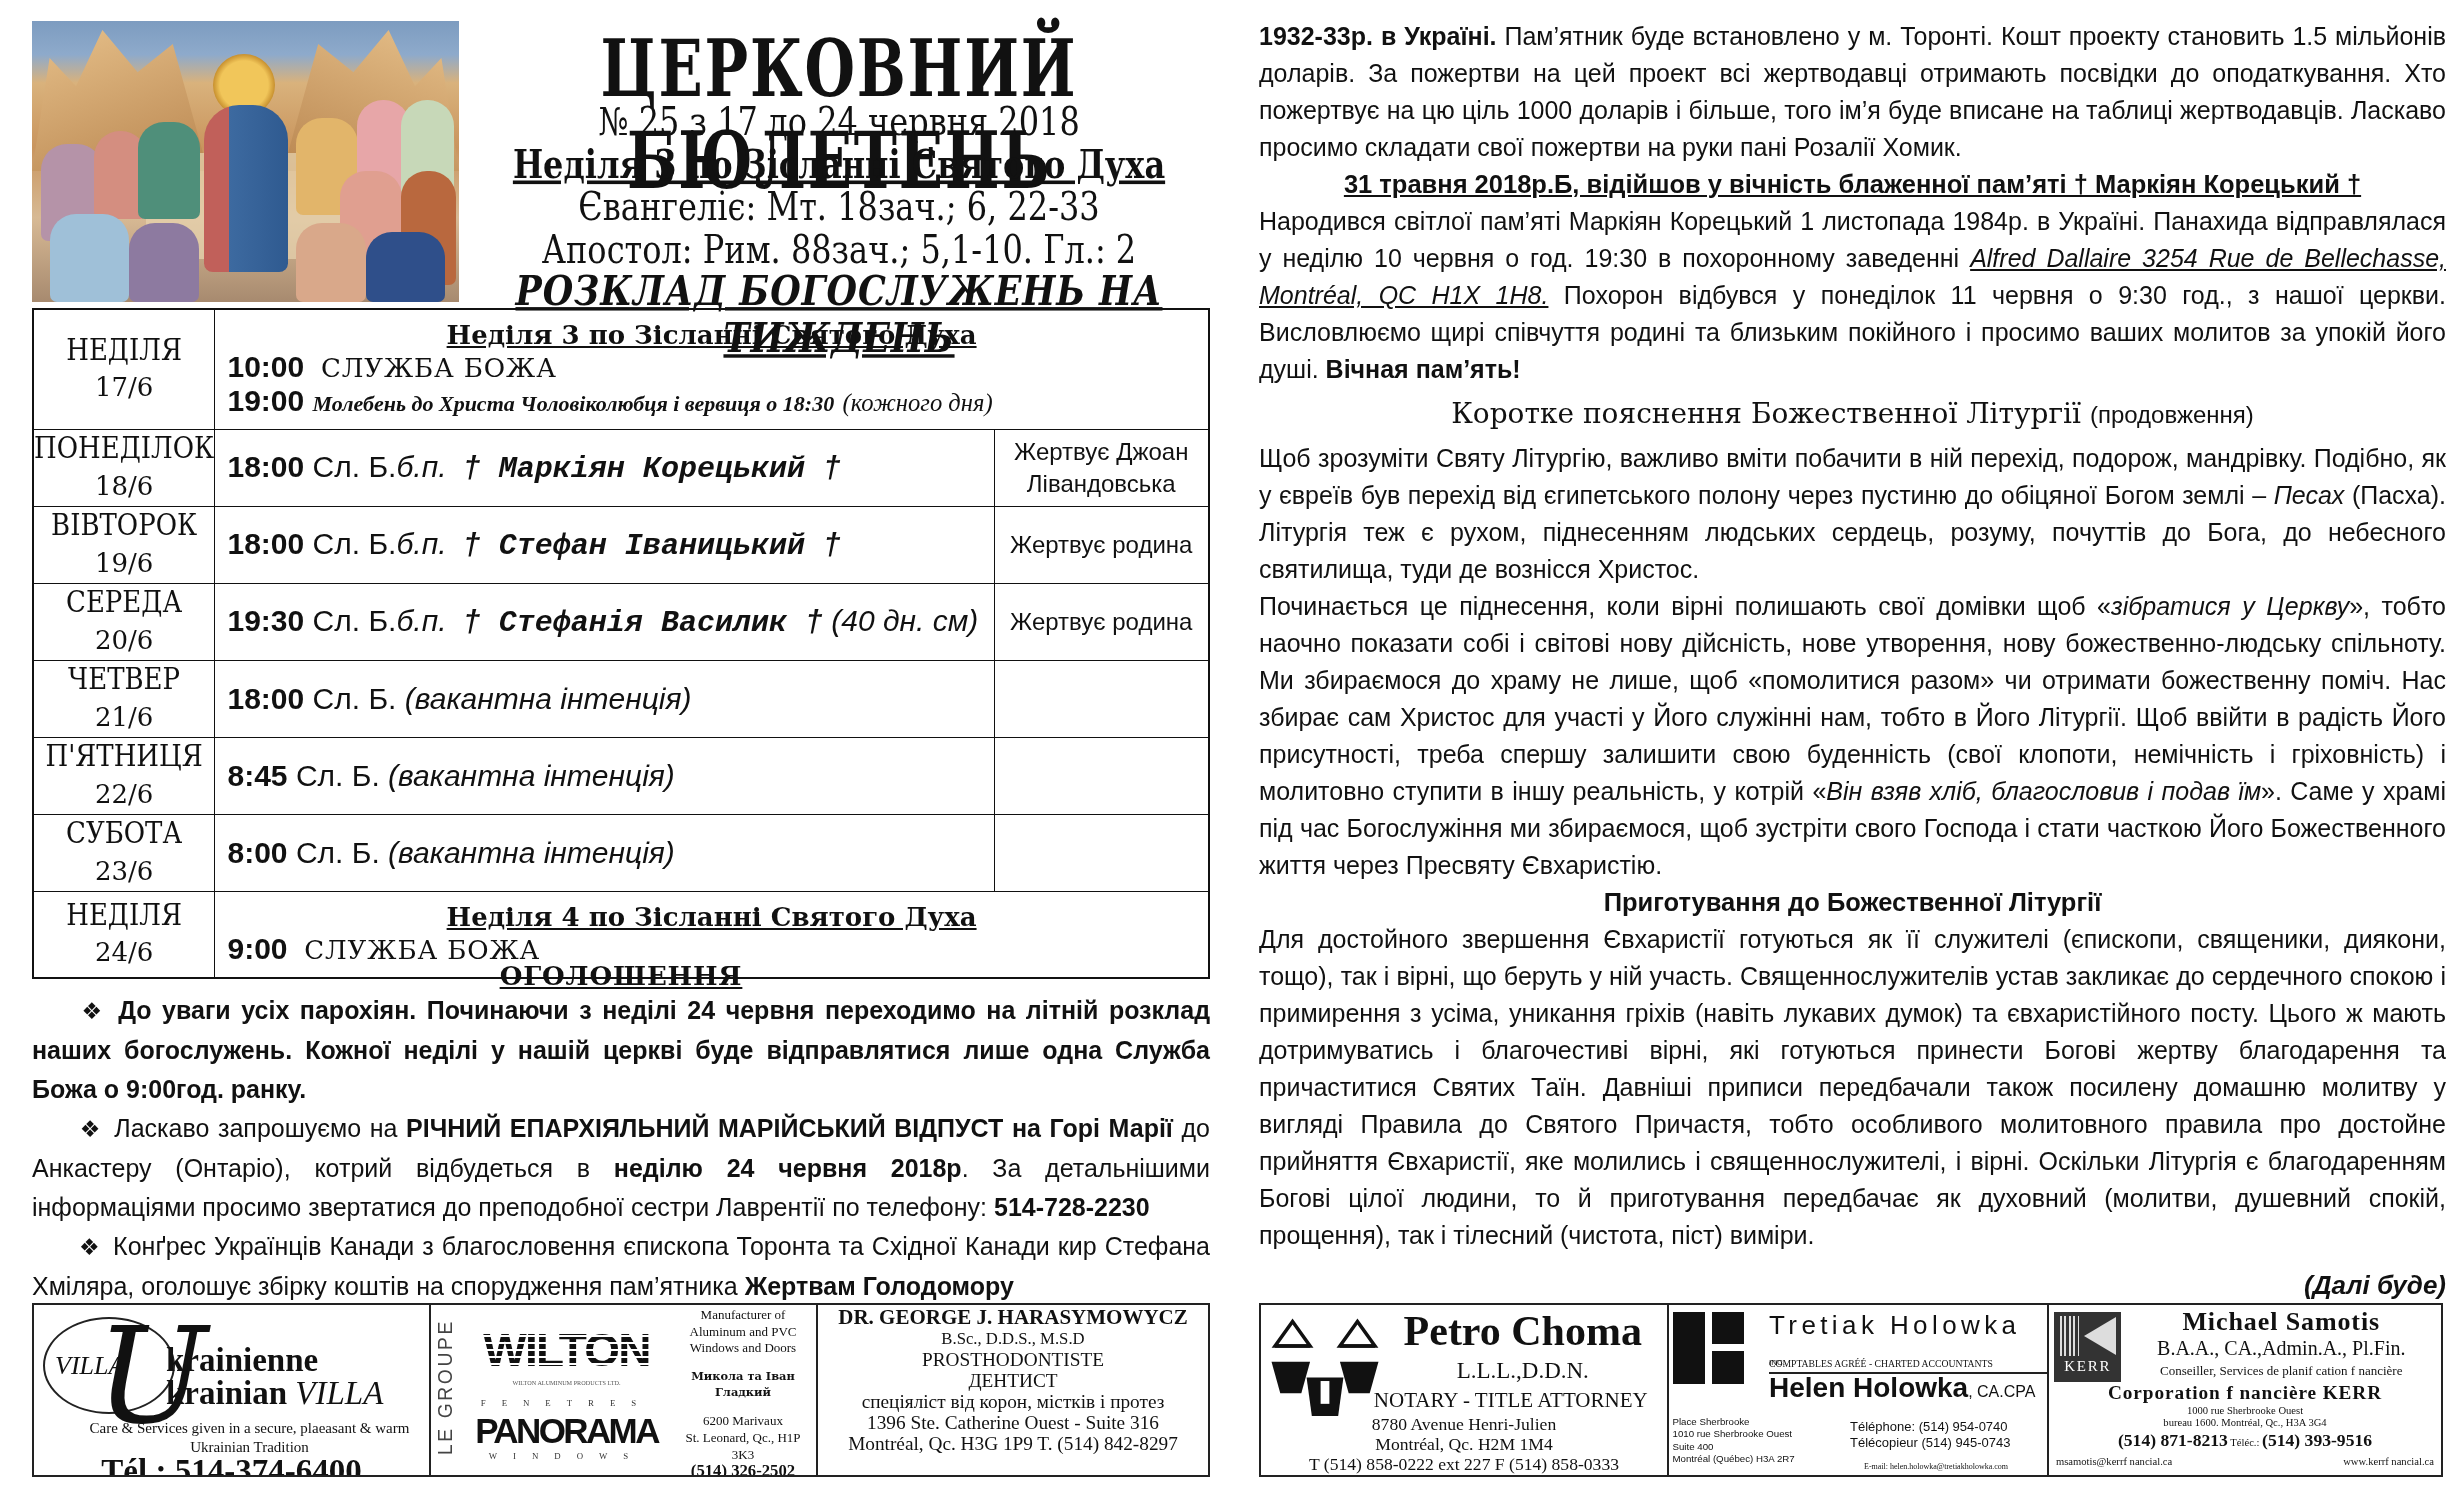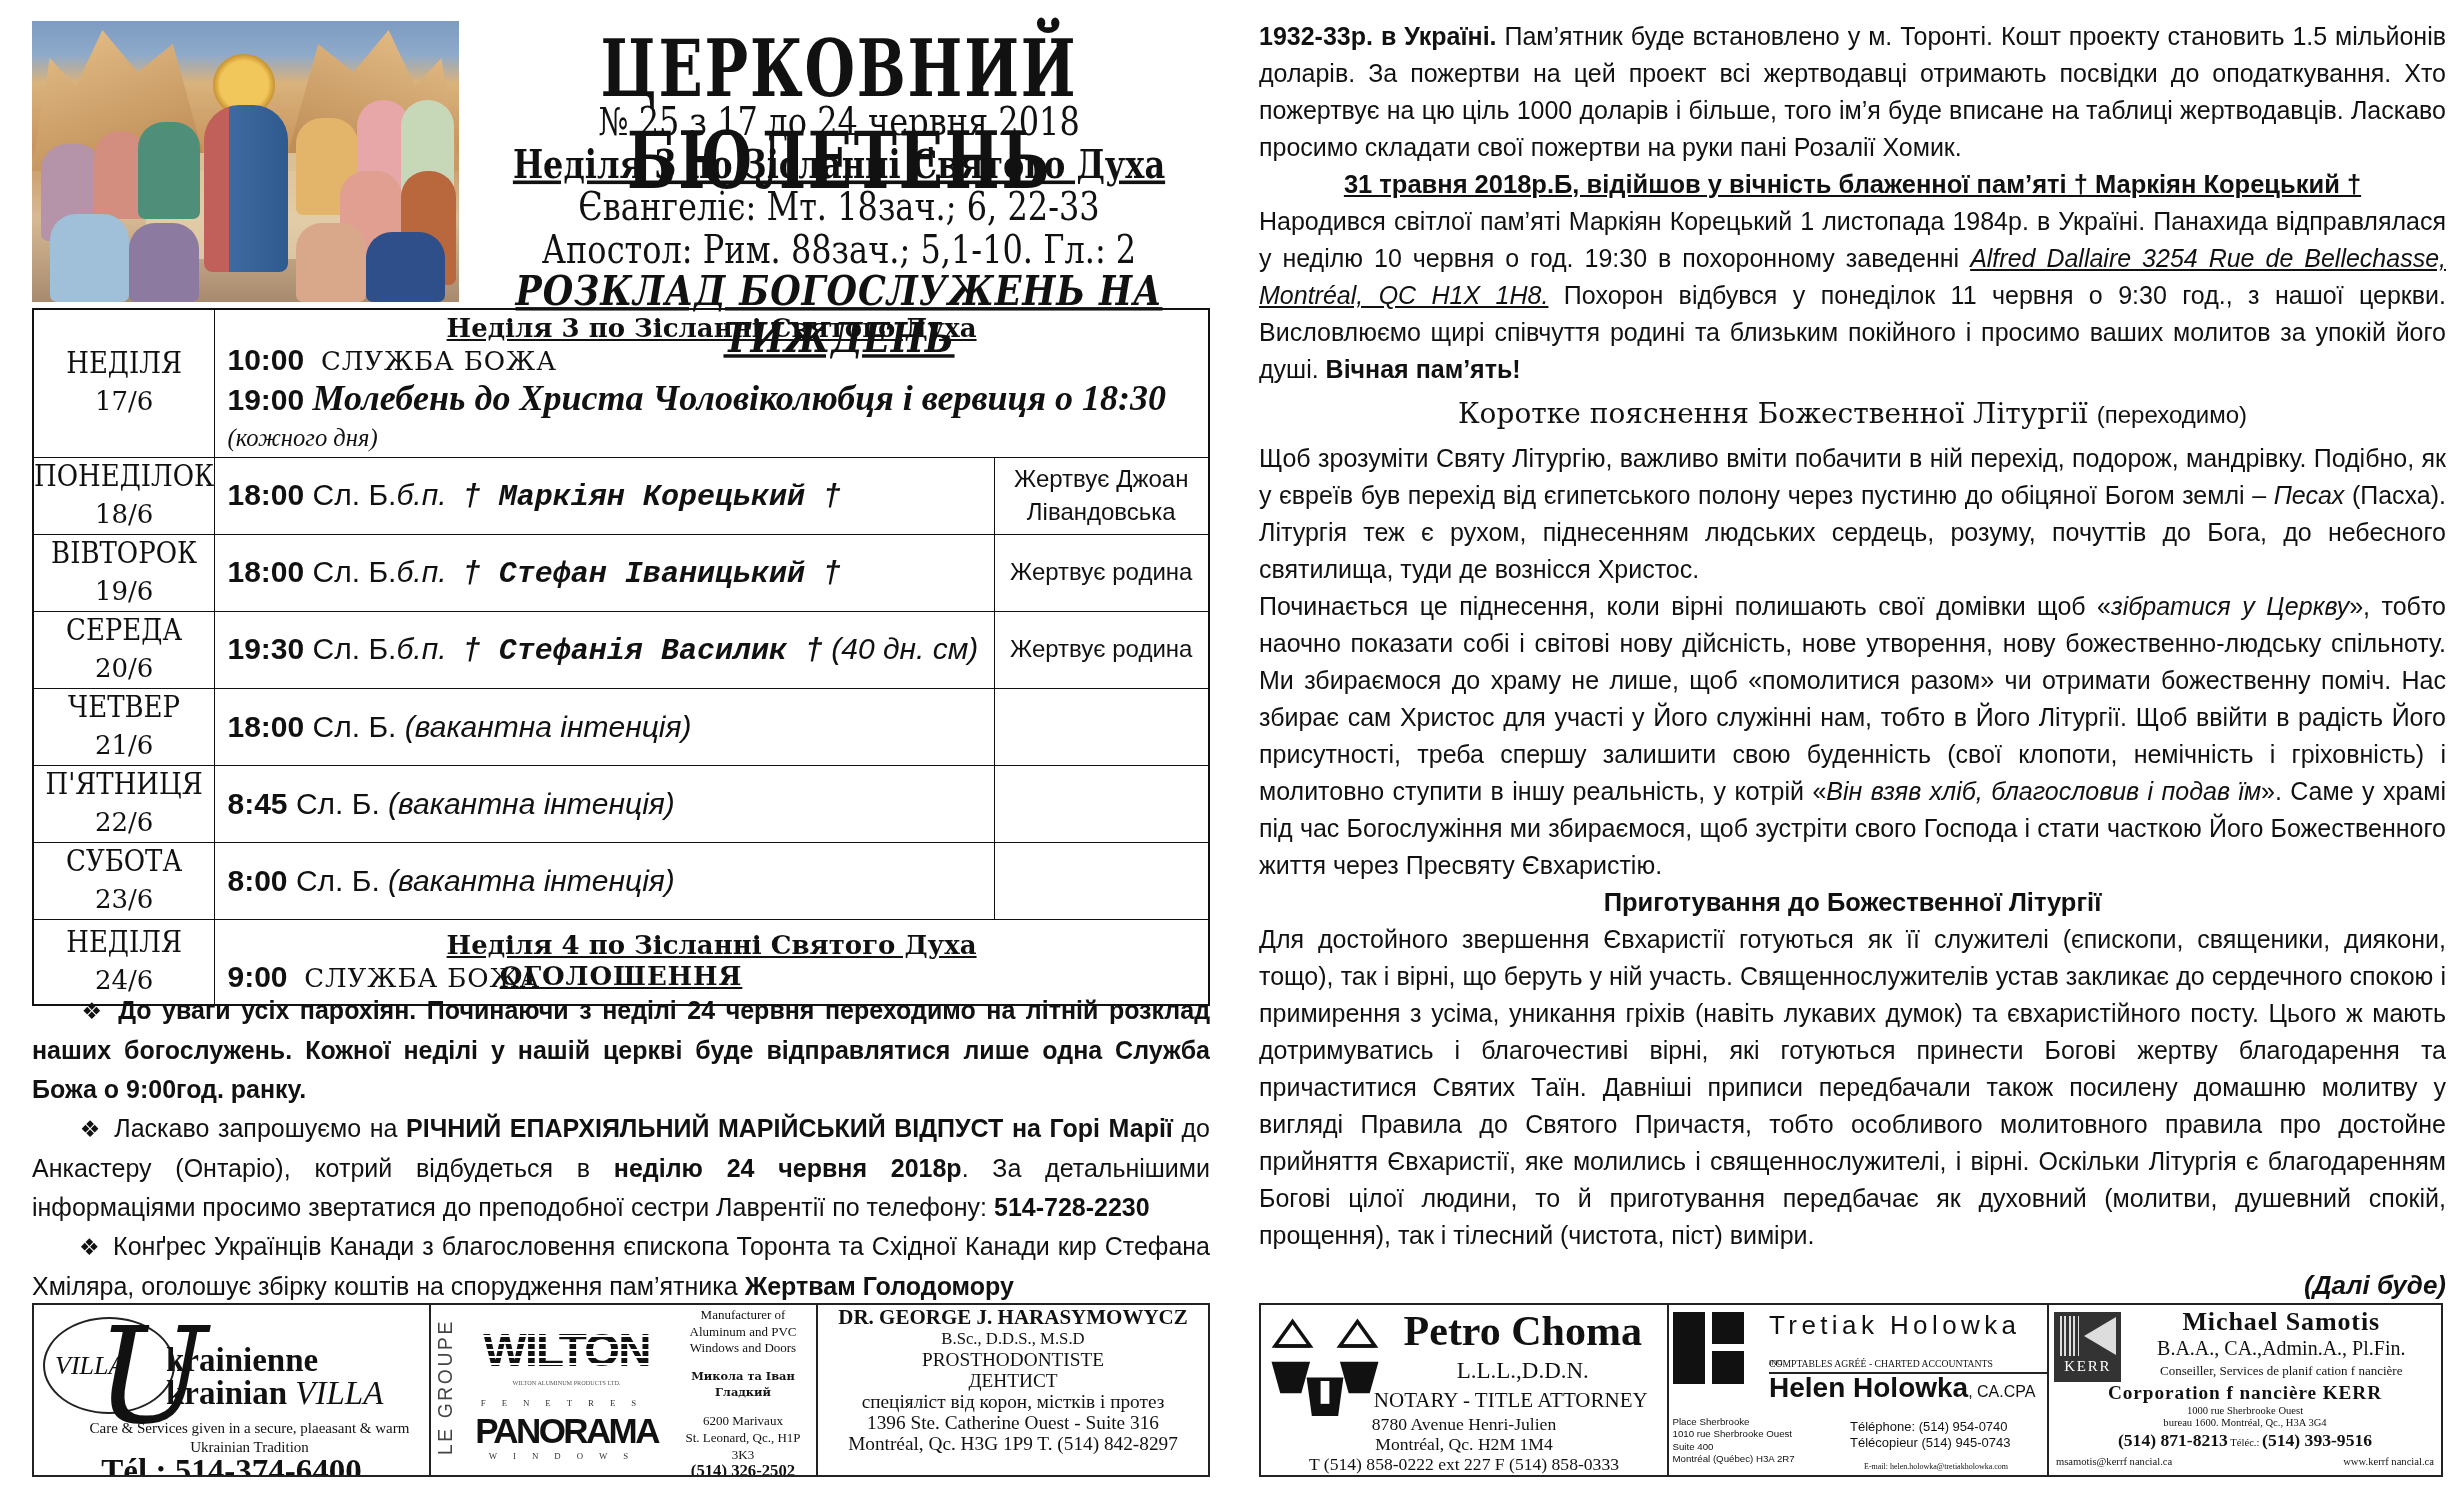--- a/index.html
+++ b/index.html
@@ -32,21 +32,21 @@
   .sched td { border: 1.8px solid #111; vertical-align: middle; }
   .day-cell { width: 167px; text-align: center; font-family: "DejaVu Serif", serif; font-size: 26px; line-height: 1.45; }
   .day-name { display:block; transform: scaleY(1.15); }
   .day-date { display:block; }
   .svc-cell { padding: 3.5px 12.3px; font-size: 30px; }
   .don-cell { width: 215px; text-align: center; font-size: 24px; line-height: 1.35; padding: 3.5px; }
   .row-h { height: 77px; }
   .feast { text-align: center; font-family: "DejaVu Serif", serif; font-size: 26px; text-decoration: underline; font-weight: bold; }
   .time { font-weight: bold; }
   .slavonic { font-family: "DejaVu Serif", serif; font-size: 26px; letter-spacing: 0.9px; }
-  .serif-it { font-family: "Liberation Serif", serif; font-style: italic; font-weight: bold; font-size: 36px; }
+  .serif-it { font-family: "Liberation Serif", serif; font-style: italic; font-weight: bold; font-size: 22px; }
   .serif-it-light { font-family: "Liberation Serif", serif; font-style: italic; font-size: 24.6px; }
   .it { font-style: italic; }
   .bi { font-style: italic; font-weight: bold; font-family: Liberation Mono, monospace; font-size: 30px; margin-left: 8px; }
 
   
   .ann { position: absolute; left: 0; top: 943px; width: 1178px; }
   .ann-title { text-align: center; font-family: "DejaVu Serif", serif; font-size: 26px; text-decoration: underline; font-weight: bold; letter-spacing: 0.9px; }
   .ann p { font-size: 25px; line-height: 39px; text-align: justify; }
   .ann .ind { padding-left: 46px; display:inline-block; }
   .diamond { font-size: 23px; margin-right: 12.3px; }
@@ -263,21 +263,21 @@
     <p>
       <span class="ind"></span><span class="diamond">❖</span><span>Конґрес Українців Канади з благословення єпископа Торонта та Східної Канади кир Стефана Хміляра, оголошує збірку коштів на спорудження пам’ятника </span><span class="b">Жертвам Голодомору</span>
     </p>
   </div>
 </div>
 
 <div class="col-right">
   <p><span class="b">1932-33р. в Україні.</span><span> Пам’ятник буде встановлено у м. Торонті. Кошт проекту становить 1.5 мільйонів доларів. За пожертви на цей проект всі жертводавці отримають посвідки до оподаткування. Хто пожертвує на цю ціль 1000 доларів і більше, того ім’я буде вписане на таблиці жертводавців. Ласкаво просимо складати свої пожертви на руки пані Розалії Хомик.</span></p>
   <div class="obit-title">31 травня 2018р.Б, відійшов у вічність блаженної пам’яті † Маркіян Корецький †</div>
   <p><span>Народився світлої пам’яті Маркіян Корецький 1 листопада 1984р. в Україні. Панахида відправлялася у неділю 10 червня о год. 19:30 в похоронному заведенні </span><span class="it ul">Alfred Dallaire 3254 Rue de Bellechasse, Montréal, QC H1X 1H8.</span><span> Похорон відбувся  у понеділок 11 червня о 9:30 год., з нашої церкви. Висловлюємо щирі співчуття родині та близьким покійного і просимо ваших молитов за упокій його душі. </span><span class="b">Вічная пам’ять!</span></p>
-  <div class="lit-title"><span>Коротке пояснення Божественної Літургії</span> <span class="sub">(переходимо)</span></div>
+  <div class="lit-title"><span>Коротке пояснення Божественної Літургії</span> <span class="sub">(продовження)</span></div>
   <p><span>Щоб зрозуміти Святу Літургію, важливо вміти побачити в ній перехід, подорож, мандрівку. Подібно, як у євреїв був перехід від єгипетського полону через пустиню до обіцяної Богом землі – </span><span class="it">Песах</span><span> (Пасха). Літургія теж є рухом, піднесенням людських сердець, розуму, почуттів до Бога, до небесного святилища, туди де вознісся Христос.</span></p>
   <p><span>Починається це піднесення, коли вірні полишають свої домівки щоб «</span><span class="it">зібратися у Церкву</span><span>», тобто наочно показати собі і світові нову дійсність, нове утворення, нову божественно-людську спільноту. Ми збираємося до храму не лише, щоб «помолитися разом» чи отримати божественну поміч. Нас збирає сам Христос для участі у Його служінні нам, тобто в Його Літургії. Щоб ввійти в радість Його присутності, треба спершу залишити свою буденність (свої клопоти, немічність і гріховність) і молитовно ступити в іншу реальність, у котрій «</span><span class="it">Він взяв хліб, благословив і подав їм</span><span>». Саме у храмі під час Богослужіння ми збираємося, щоб зустріти свого Господа і стати часткою Його Божественного життя через Пресвяту Євхаристію.</span></p>
   <div class="prep-title">Приготування до Божественної Літургії</div>
   <p>Для достойного звершення Євхаристії готуються як її служителі (єпископи, священики, диякони, тощо), так і вірні, що беруть у ній участь. Священнослужителів устав закликає до сердечного спокою і примирення з усіма, уникання гріхів (навіть лукавих думок) та євхаристійного посту. Цього ж мають дотримуватись і благочестиві вірні, які готуються принести Богові жертву благодарення та причаститися Святих Таїн. Давніші приписи передбачали також посилену домашню молитву у вигляді Правила до Святого Причастя, тобто особливого молитовного правила про достойне прийняття Євхаристії, яке молились і священнослужителі, і вірні. Оскільки Літургія є благодаренням Богові цілої людини, то й приготування передбачає як духовний (молитви, душевний спокій, прощення), так і тілесний (чистота, піст) виміри.</p>
   <div class="cont">(Далі буде)</div>
 </div>
 
 <div class="ads ads-left">
   <div class="ad ad-villa">
     <div class="villa-oval"></div>

